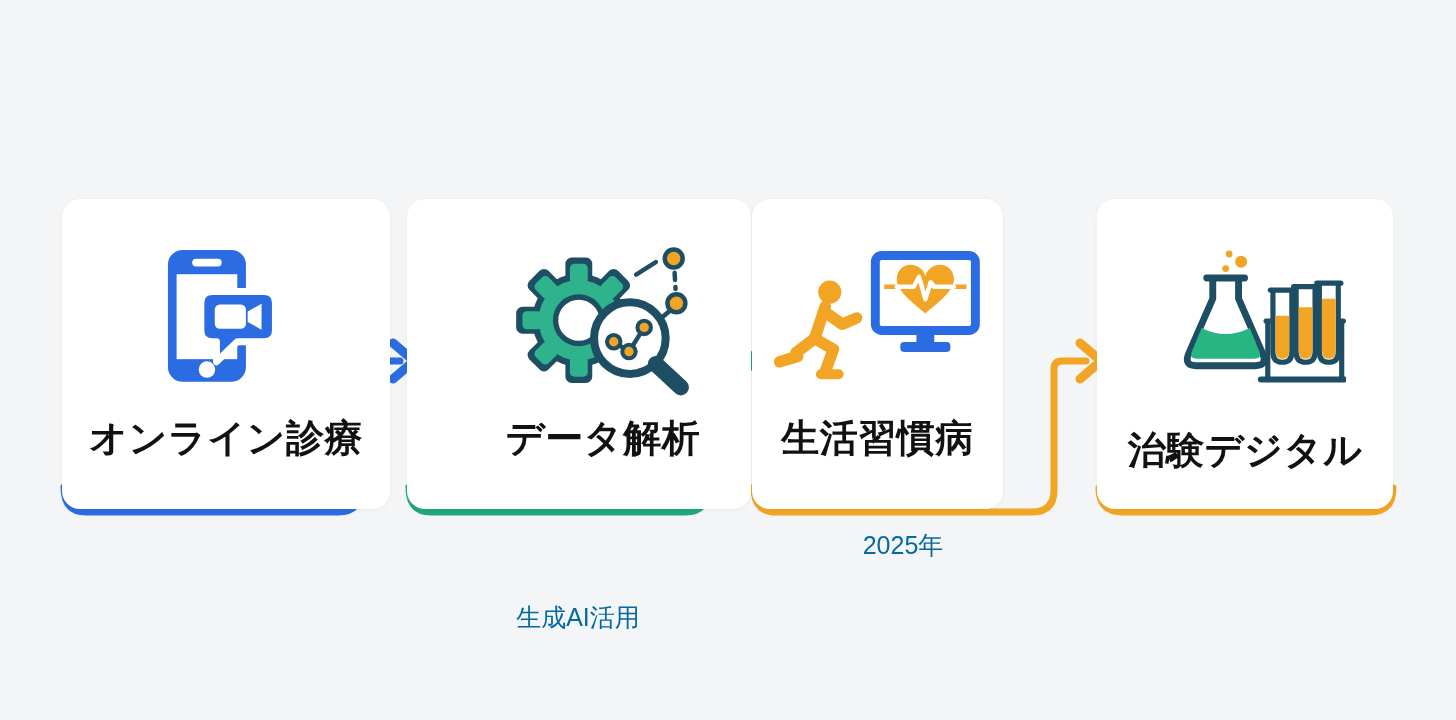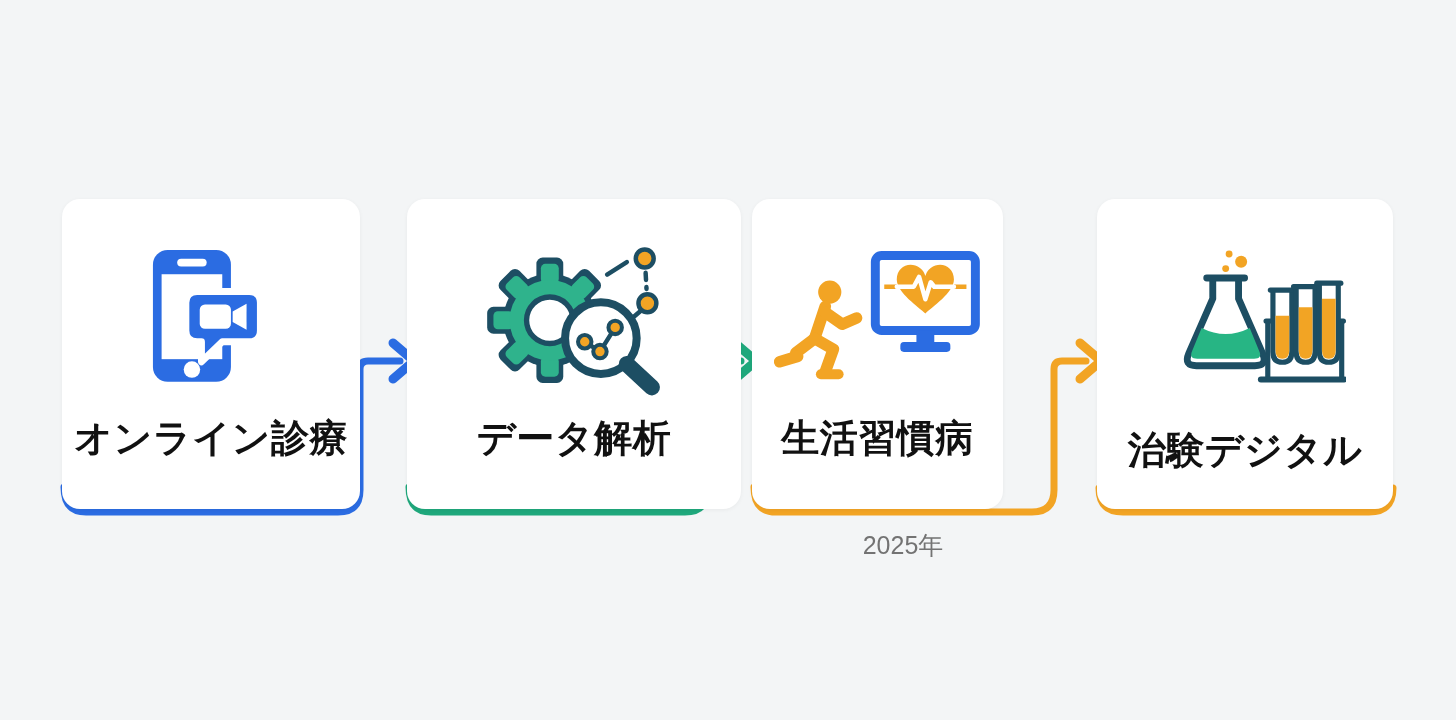--- a/index.html
+++ b/index.html
@@ -6,33 +6,33 @@
   .canvas{
     position:relative;width:1456px;height:720px;overflow:hidden;
     background:#f3f5f6;
     font-family:"Liberation Sans", sans-serif;
   }
   .card{
     position:absolute;top:199px;height:310px;background:#ffffff;
     border-radius:18px;box-shadow:0 1px 4px rgba(0,0,0,.05);
     display:flex;flex-direction:column;align-items:center;
   }
-  #card-1{left:62px;width:298px;}
-  #card-2{left:407px;width:334px;}
+  #card-1{left:62px;width:328px;}
+  #card-2{left:407px;width:296px;padding-left:48px;}
   #card-3{left:752px;width:251px;}
   #card-4{left:1097px;width:296px;gap:12px;}
   .icon-wrap{height:186px;margin-top:26px;display:flex;align-items:center;justify-content:center;}
   .card-label{
     font-size:38px;font-weight:700;color:#111111;white-space:nowrap;
     margin-top:2px;letter-spacing:.5px;
   }
   .connector-layer{position:absolute;left:0;top:0;pointer-events:none;}
   .caption{
     position:absolute;text-align:center;font-size:25px;line-height:33px;
-    color:#737373;font-weight:500;
+    color:#0369a1;font-weight:500;
   }
   #caption-step3{left:752px;width:302px;top:529px;}
   #caption-bottom{left:318px;width:520px;top:601px;}
 </style>
 </head>
 <body>
 
 <div class="canvas">
 
   <svg class="connector-layer" width="1456" height="720" viewBox="0 0 1456 720">
@@ -156,15 +156,16 @@
       </svg>
     </div>
     <div class="card-label">治験デジタル</div>
   </div>
 
   <div class="caption" id="caption-step3">
     <div>2025年</div>
   </div>
 
   <div class="caption" id="caption-bottom">
+    <div>生成AI活用</div>
   </div>
 
 </div>
 
 </body></html>

